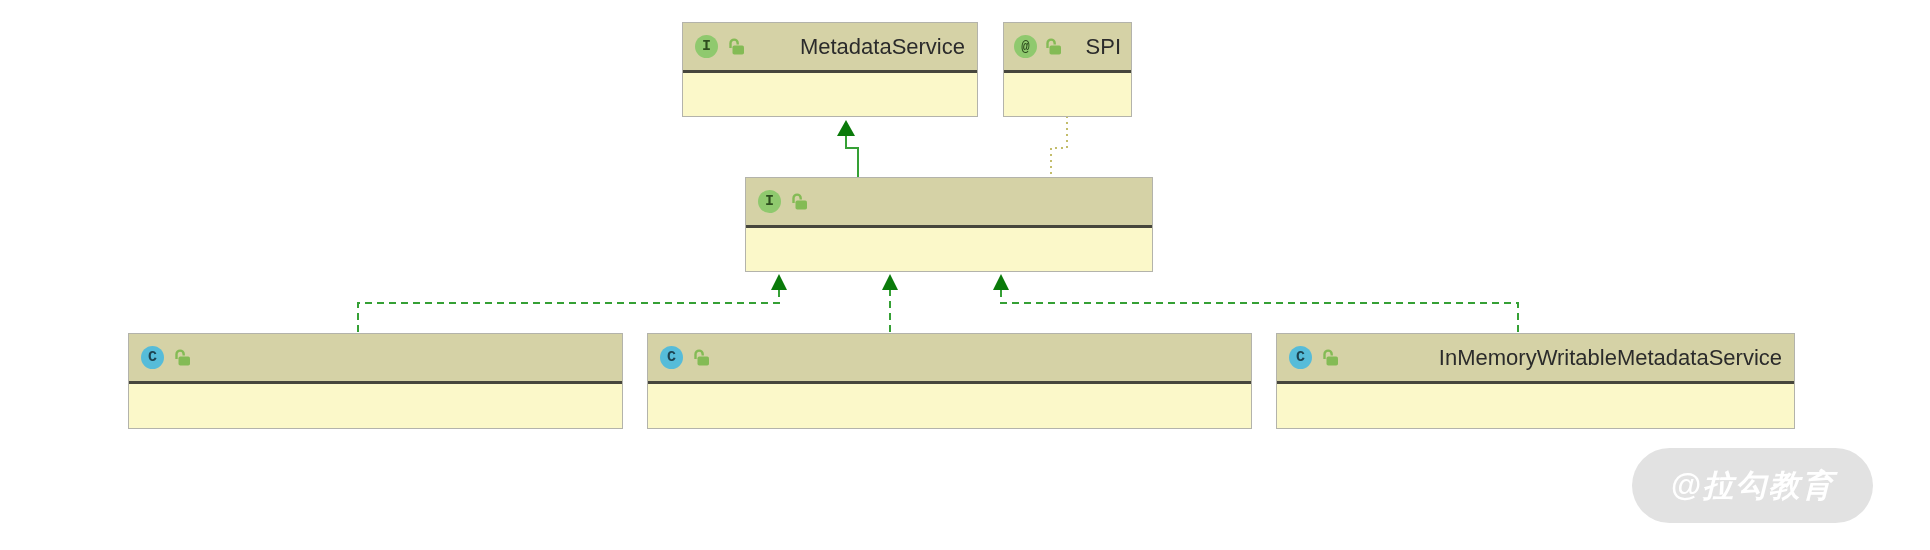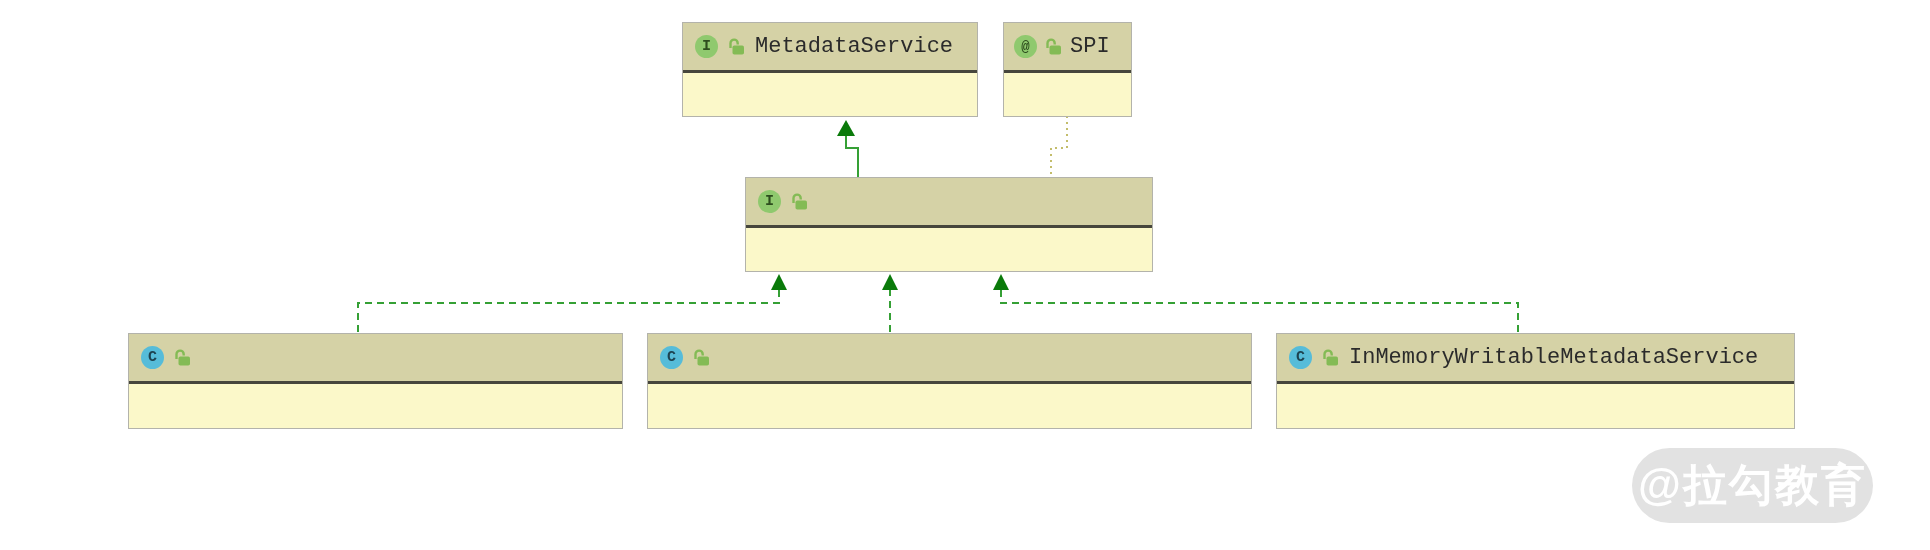--- a/index.html
+++ b/index.html
@@ -12,22 +12,22 @@
   
   .node{
     position:absolute;box-sizing:border-box;
     border:1px solid #b3b3ab;background:#fbf8c9;
   }
   .node-header{
     height:47px;background:#d5d2a6;border-bottom:3px solid #46463c;
     display:flex;align-items:center;padding:0 12px;gap:9px;box-sizing:content-box;
   }
   .node-title{
-    flex:1;text-align:left;white-space:nowrap;overflow:hidden;
-    font-family:Liberation Mono, monospace;
+    flex:1;text-align:right;white-space:nowrap;overflow:hidden;
+    font-family:Liberation Sans, sans-serif;
     font-size:22px;color:#2b2b2b;
   }
   .badge{
     width:23px;height:23px;border-radius:50%;flex:0 0 23px;
     display:flex;align-items:center;justify-content:center;
     font-family:"Liberation Mono","DejaVu Sans Mono",monospace;
     font-weight:bold;font-size:15px;line-height:1;
   }
   .badge-green{background:#8fc96e;color:#2d4d1e;}
   .badge-blue{background:#56bcd9;color:#1d4250;}
@@ -38,21 +38,21 @@
   .body-md{height:44px;}
 
   
   svg.edges{position:absolute;left:0;top:0;pointer-events:none;}
 
   
   .watermark{
     position:absolute;left:1632px;top:448px;width:241px;height:75px;
     background:#e2e2e2;border-radius:38px;
     display:flex;align-items:center;justify-content:center;
-    color:#ffffff;font-size:44px;letter-spacing:2px;font-weight:bold;
+    color:#ffffff;font-size:31px;letter-spacing:2px;font-weight:bold;font-style:italic;
   }
 </style>
 </head>
 <body>
 
 <div class="canvas">
 
   <svg class="edges" width="1930" height="550" viewBox="0 0 1930 550">
 
     <g>

